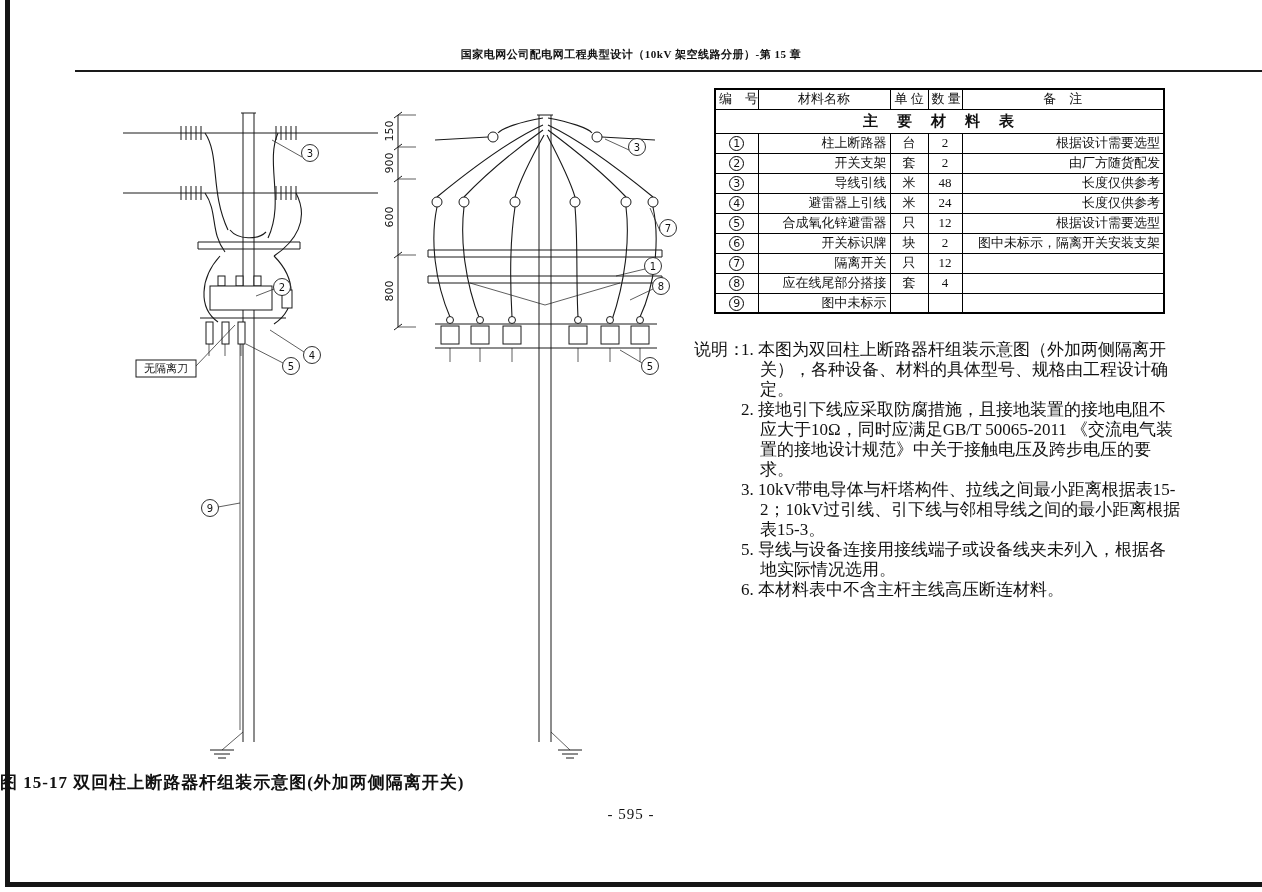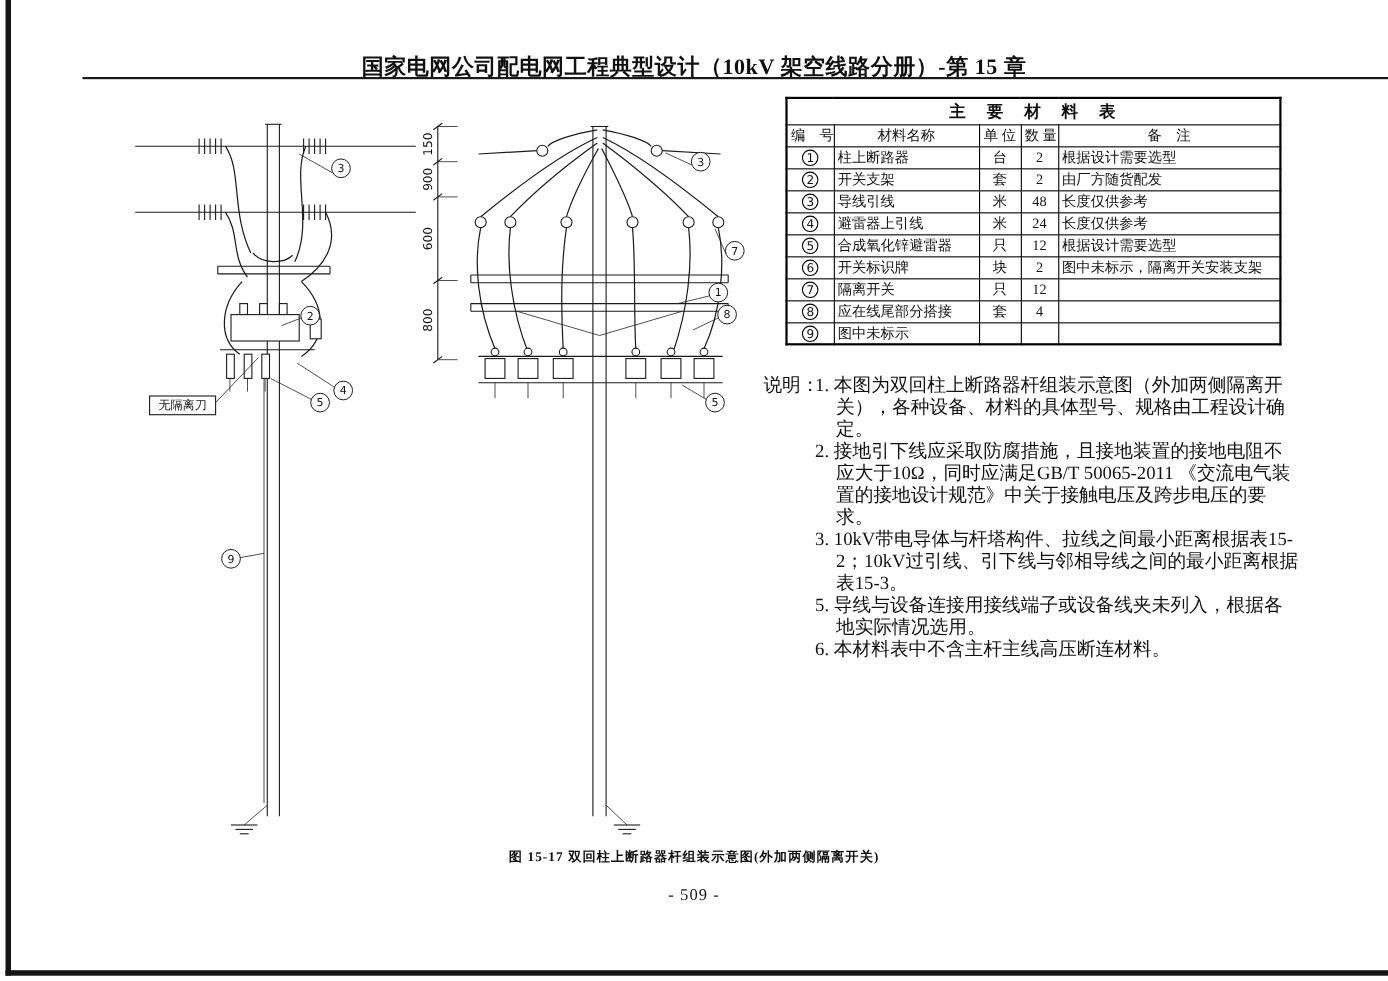--- a/index.html
+++ b/index.html
@@ -10,51 +10,51 @@
   }
   .abs { position:absolute; }
 
   
   .frame-left   { left:5px; top:0; width:5px; height:887px; background:#151515; }
   .frame-bottom { left:5px; top:882px; right:0; height:5px; background:#151515; }
 
   
   .header-title {
     left:0; right:0; top:47px; text-align:center;
-    font-size:20px; letter-spacing:0.5px; font-weight:600;
+    font-size:11px; letter-spacing:0.5px; font-weight:600;
   }
   .header-rule { left:75px; right:0; top:70px; height:2px; background:#1a1a1a; }
 
   
   table.mat-table {
     position:absolute; left:714px; top:88px; width:449px;
     border-collapse:collapse; table-layout:fixed; border:2px solid #000;
     font-family:"Liberation Serif","DejaVu Serif",serif;
   }
   .mat-table td { border:1px solid #000; font-size:13px; height:20px; padding:0 3px;
                   overflow:hidden; white-space:nowrap; }
   .mat-table td.title-cell { font-size:15px; font-weight:bold; text-align:center; height:24px; letter-spacing:2px; }
   .mat-table td.hdr { text-align:center; }
   .mat-table td.c { text-align:center; }
-  .mat-table td.l { text-align:left; }
+  .mat-table td.l { text-align:right; }
   .col-no{width:43px}.col-name{width:132px}.col-unit{width:38px}.col-qty{width:34px}.col-note{width:202px}
   .circ {
     display:inline-block; width:15px; height:15px; border:1px solid #000; border-radius:50%;
     line-height:14px; font-size:11px; text-align:center; vertical-align:middle;
     font-family:"DejaVu Sans",sans-serif;
   }
 
   
   .notes { left:694px; top:340px; width:488px; font-size:17px; line-height:20px; }
   .notes-label { position:absolute; left:0; top:0; }
   .notes-list { margin-left:47px; }
   .note-item { padding-left:19px; text-indent:-19px; }
 
   
-  .caption { left:0; right:0; top:771px; text-align:center; font-size:12px; font-weight:bold; letter-spacing:1px; }
+  .caption { left:0; right:0; top:771px; font-size:17px; font-weight:bold; letter-spacing:1px; }
   .page-number { left:0; right:0; top:806px; text-align:center; font-size:15px; letter-spacing:1px; }
 
   
   .diagram-svg { left:60px; top:80px; width:650px; height:690px; }
   .ln   { stroke:#1a1a1a; stroke-width:1; fill:none; }
   .wire { stroke:#1a1a1a; stroke-width:1.1; fill:none; }
   .thin { stroke:#1a1a1a; stroke-width:0.7; fill:none; }
   .box  { fill:#ffffff; stroke:#1a1a1a; stroke-width:1; }
   .co   { fill:#ffffff; stroke:#1a1a1a; stroke-width:0.9; }
   text.callout-num { font-size:10px; text-anchor:middle; fill:#111; font-family:"DejaVu Sans",sans-serif; }
@@ -312,28 +312,28 @@
 <table class="mat-table">
   <colgroup>
     <col class="col-no">
       <col class="col-name">
       <col class="col-unit">
       <col class="col-qty">
       <col class="col-note">
   </colgroup>
   <tbody>
       <tr>
-    <td class="title-cell" colspan="5">主　要　材　料　表</td>
-  </tr>
-  <tr>
     <td class="hdr">编　号</td>
     <td class="hdr">材料名称</td>
     <td class="hdr">单 位</td>
     <td class="hdr">数 量</td>
     <td class="hdr">备　注</td>
+  </tr>
+  <tr>
+    <td class="title-cell" colspan="5">主　要　材　料　表</td>
   </tr>
   <tr>
     <td class="c"><span class="circ">1</span></td>
     <td class="l">柱上断路器</td>
     <td class="c">台</td>
     <td class="c">2</td>
     <td class="l">根据设计需要选型</td>
   </tr>
   <tr>
     <td class="c"><span class="circ">2</span></td>
@@ -399,13 +399,13 @@
   <div class="notes-list">
     <div class="note-item">1. 本图为双回柱上断路器杆组装示意图（外加两侧隔离开关），各种设备、材料的具体型号、规格由工程设计确定。</div>
     <div class="note-item">2. 接地引下线应采取防腐措施，且接地装置的接地电阻不应大于10Ω，同时应满足GB/T 50065-2011 《交流电气装置的接地设计规范》中关于接触电压及跨步电压的要求。</div>
     <div class="note-item">3. 10kV带电导体与杆塔构件、拉线之间最小距离根据表15-2；10kV过引线、引下线与邻相导线之间的最小距离根据表15-3。</div>
     <div class="note-item">5. 导线与设备连接用接线端子或设备线夹未列入，根据各地实际情况选用。</div>
     <div class="note-item">6. 本材料表中不含主杆主线高压断连材料。</div>
   </div>
 </div>
 
 <div class="abs caption">图 15-17  双回柱上断路器杆组装示意图(外加两侧隔离开关)</div>
-<div class="abs page-number">- 509 -</div>
+<div class="abs page-number">- 595 -</div>
 
 </body></html>

